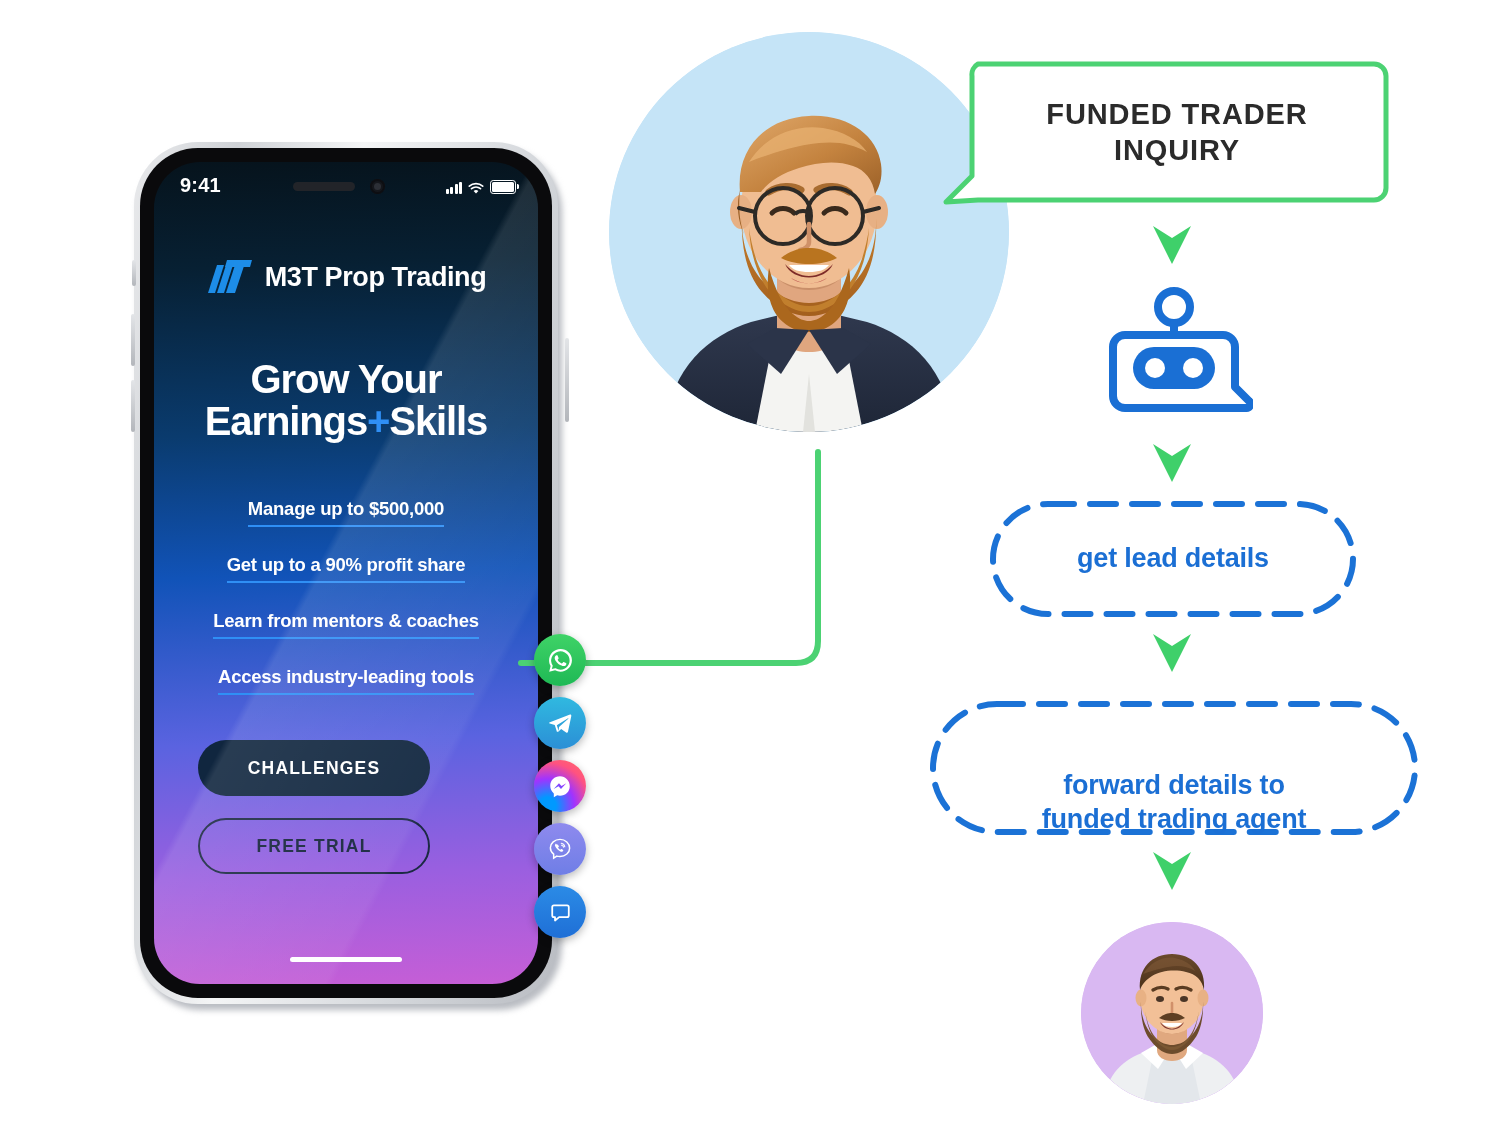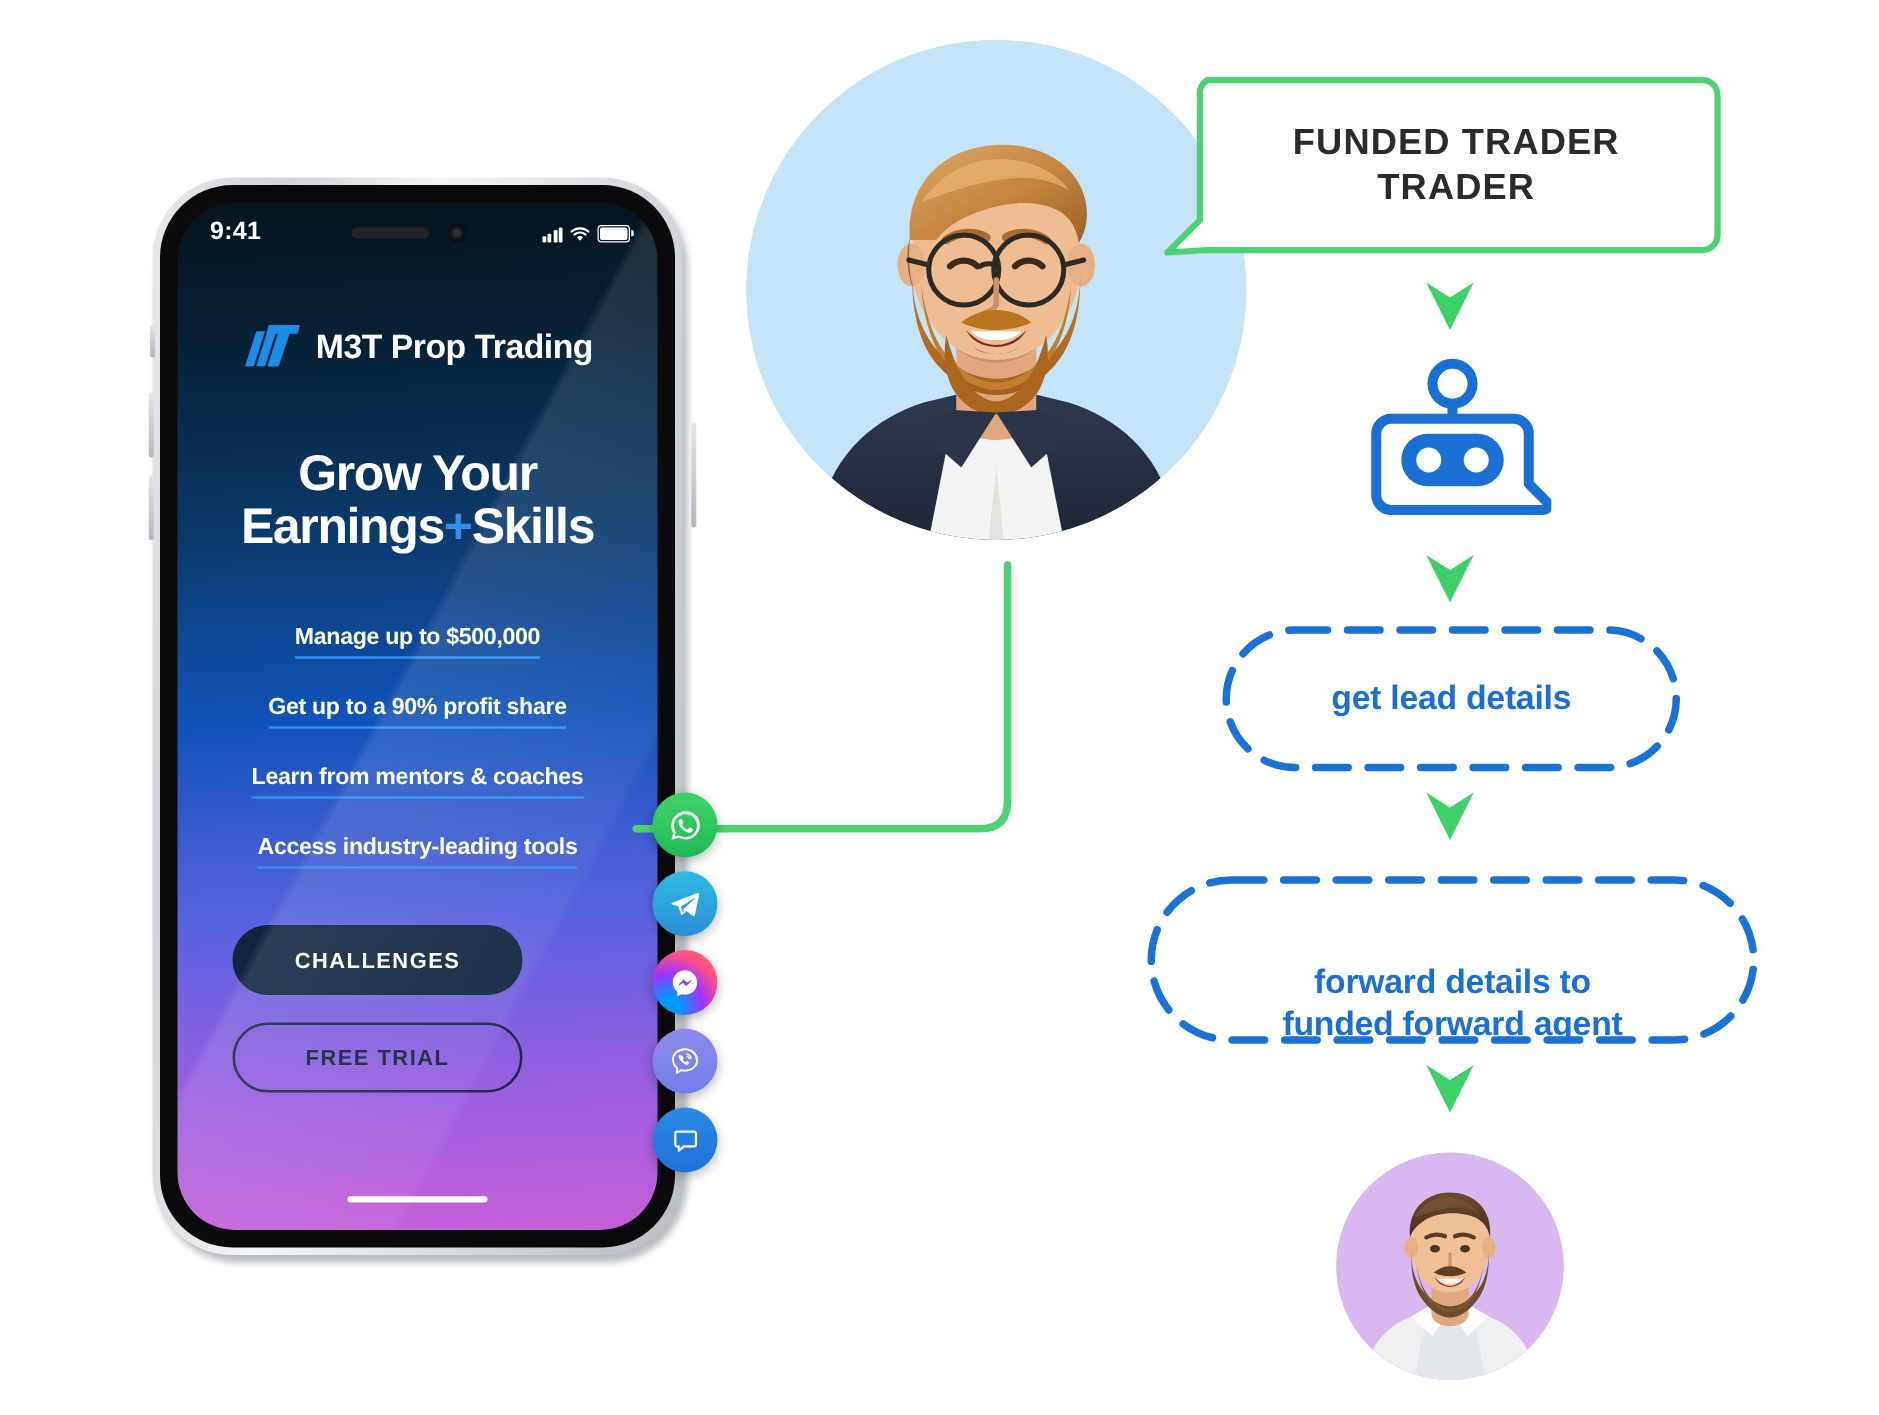--- a/index.html
+++ b/index.html
@@ -3,21 +3,21 @@
 <meta charset="utf-8">
 <style>
   html,body{margin:0;padding:0;}
   body{
     width:1503px;height:1132px;
     background:#ffffff;
     font-family:"Liberation Sans", sans-serif;
     overflow:hidden;
     position:relative;
   }
-  .stage{position:absolute;left:4px;top:0;width:1191px;height:1132px;}
+  .stage{position:absolute;left:16px;top:0;width:1191px;height:1132px;}
 
   
   #phone-mockup{
     position:absolute;left:118px;top:142px;width:432px;height:872px;
   }
   .phone-shadow{
     position:absolute;left:4px;top:6px;width:424px;height:862px;
     border-radius:64px;background:#b9bcc2;filter:blur(3px);
   }
   .phone-metal{
@@ -376,21 +376,21 @@
     <path d="M505 663 H 780 Q 802 663 802 641 V 452" fill="none" stroke="#4cd273" stroke-width="6" stroke-linecap="round"></path>
   </svg>
 
   <div id="speech-bubble">
     <svg width="450" height="160" viewBox="0 0 450 160" style="position:absolute;left:0;top:0;overflow:visible;">
       <path d="M36 4 H 432 a12 12 0 0 1 12 12 V 128 a12 12 0 0 1 -12 12 H 36 L 4 142 L 30 116 V 16 a12 12 0 0 1 6 -12 Z" fill="#ffffff" stroke="#4cd273" stroke-width="5" stroke-linejoin="round" stroke-linecap="round"></path>
     </svg>
     <div class="bubble-box" style="border:none;background:transparent;">
       <div class="bubble-text">
         <div>FUNDED TRADER</div>
-        <div>TRADER</div>
+        <div>INQUIRY</div>
       </div>
     </div>
   </div>
 
   <svg class="arrow-down" style="left:1133px;top:222px;" viewBox="0 0 46 46">
     <path d="M4 4 L23 16 L42 4 L23 42 Z" fill="#3fd06a"></path>
   </svg>
 
   <svg id="bot-icon" viewBox="0 0 158 148">
     <circle cx="79" cy="24" r="16" fill="none" stroke="#1a6fd4" stroke-width="8"></circle>
@@ -416,21 +416,21 @@
   <svg class="arrow-down" style="left:1133px;top:630px;" viewBox="0 0 46 46">
     <path d="M4 4 L23 16 L42 4 L23 42 Z" fill="#3fd06a"></path>
   </svg>
 
   <div class="flow-node" id="node-forward">
     <svg class="node-dash" viewBox="0 0 490 136" preserveAspectRatio="none">
       <rect x="4" y="4" width="482" height="128" rx="64" ry="64" fill="#ffffff" stroke="#1b72d6" stroke-width="6" stroke-dasharray="26 16" stroke-linecap="round"></rect>
     </svg>
     <span class="node-label">
       <span>forward details to</span><br>
-      <span>funded forward agent</span>
+      <span>funded trading agent</span>
     </span>
   </div>
 
   <svg class="arrow-down" style="left:1133px;top:848px;" viewBox="0 0 46 46">
     <path d="M4 4 L23 16 L42 4 L23 42 Z" fill="#3fd06a"></path>
   </svg>
 
   <div id="agent-avatar">
     <svg viewBox="0 0 182 182" width="182" height="182">
       <defs>

